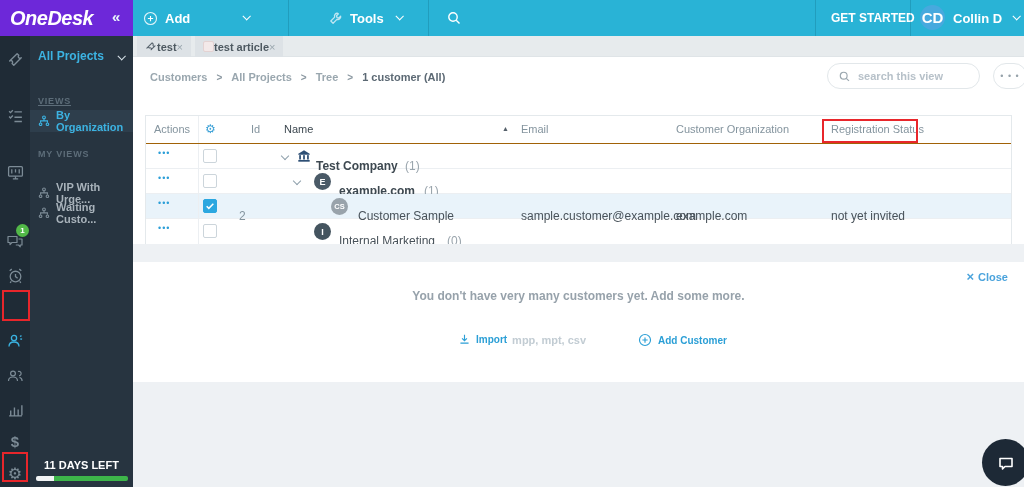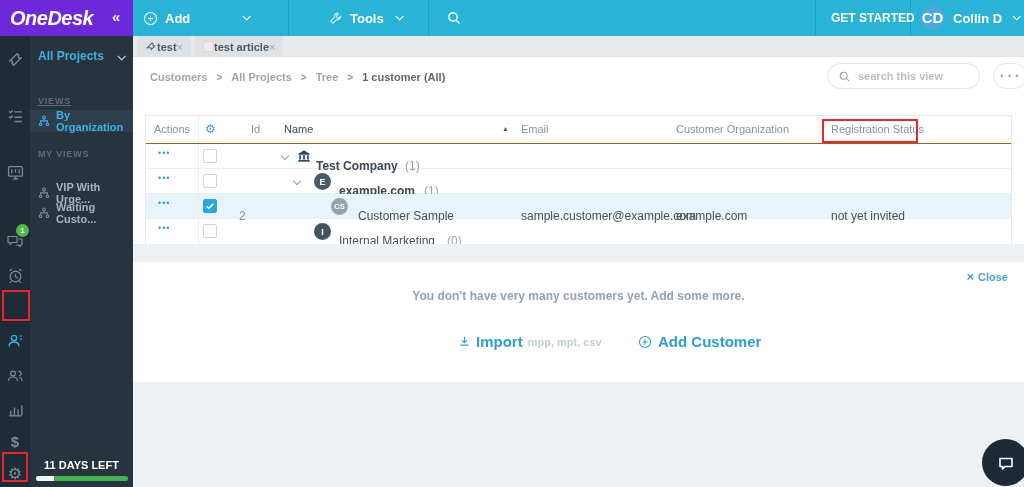--- a/index.html
+++ b/index.html
@@ -52,21 +52,21 @@
   .circ-avatar { position:absolute; top:4px; width:17px; height:17px; border-radius:50%; color:#fff; font-size:7.5px; font-weight:bold; display:flex; align-items:center; justify-content:center; }
   .cell { position:absolute; top:15px; }
   .sort-asc { position:absolute; left:356px; top:9px; font-size:7px; color:#55606a; }
 
   
   .gray-band { position:absolute; left:133px; top:244px; width:891px; height:18px; background:#eef1f4; }
   .panel { position:absolute; left:133px; top:262px; width:891px; height:120px; background:#fff; }
   .close-link { position:absolute; right:16px; top:7px; color:#4aa3dc; font-size:11px; font-weight:bold; display:flex; gap:4px; align-items:center; }
   .empty-msg { position:absolute; left:0; top:27px; width:100%; text-align:center; font-size:12px; color:#97a2ab; font-weight:bold; }
   .import-link { position:absolute; left:325px; top:71px; display:flex; align-items:center; gap:5px; }
-  .link-blue { color:#2b9fd6; font-size:15px; font-weight:bold; }
+  .link-blue { color:#2b9fd6; font-size:10px; font-weight:bold; }
   .formats { color:#c2ccd3; font-size:11px; font-weight:bold; }
   .addcust-link { position:absolute; left:505px; top:71px; display:flex; align-items:center; gap:6px; }
 
   
   .rail { position:absolute; left:0; top:36px; width:30px; height:451px; background:#1f2b36; }
   .rail-icon { position:absolute; left:0; width:30px; height:26px; display:flex; align-items:center; justify-content:center; color:#7c8b96; }
   .rail-icon.active { color:#3ab3e2; }
   .badge { position:absolute; left:16px; top:188px; width:13px; height:13px; border-radius:50%; background:#52b848; color:#fff; font-size:8px; font-weight:bold; display:flex; align-items:center; justify-content:center; z-index:3; }
   .sidepanel { position:absolute; left:30px; top:36px; width:103px; height:451px; background:#273440; }
   .sp-allprojects { position:absolute; left:8px; top:13px; color:#3cb3e2; font-weight:bold; font-size:12px; }

